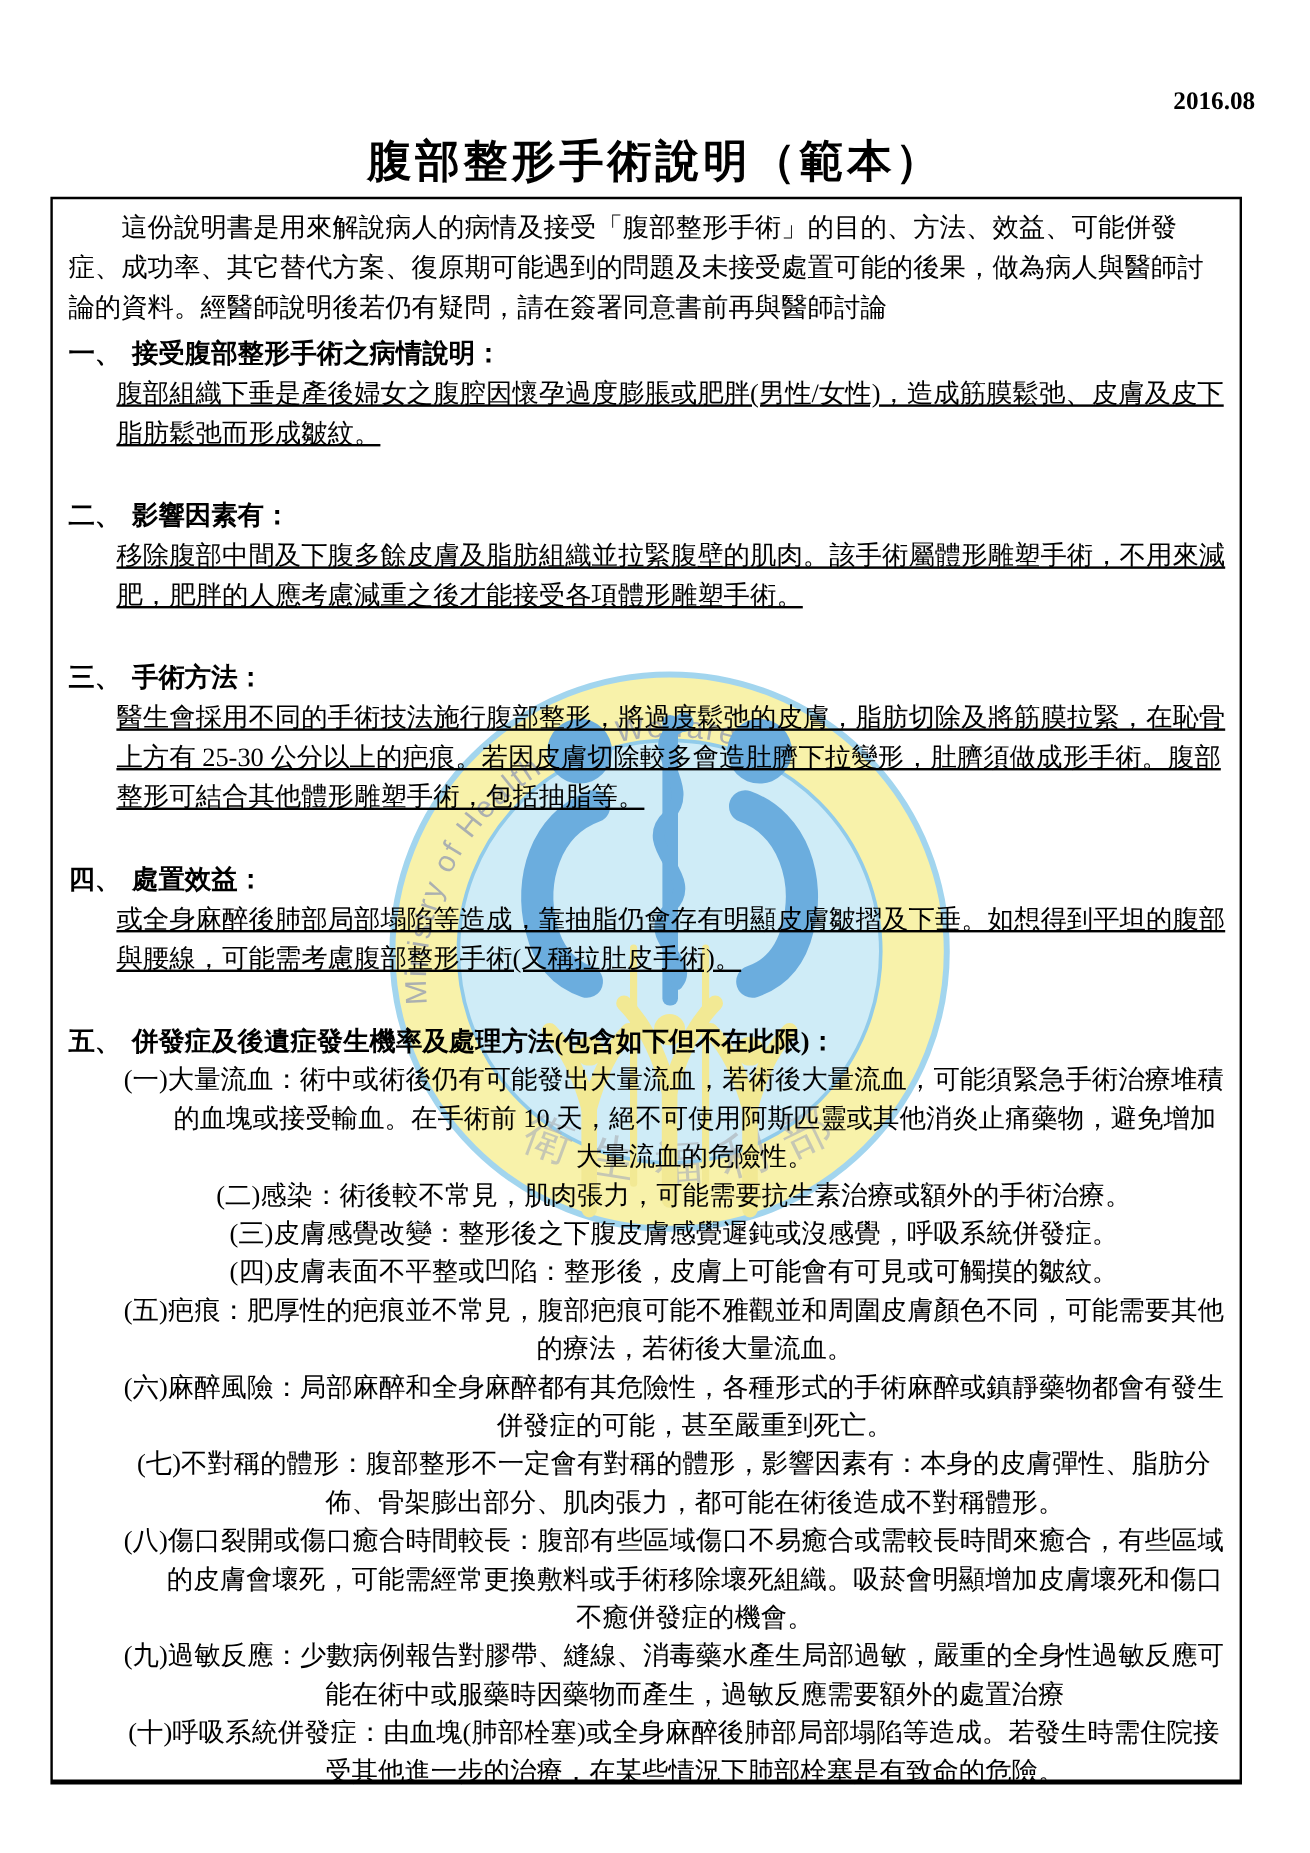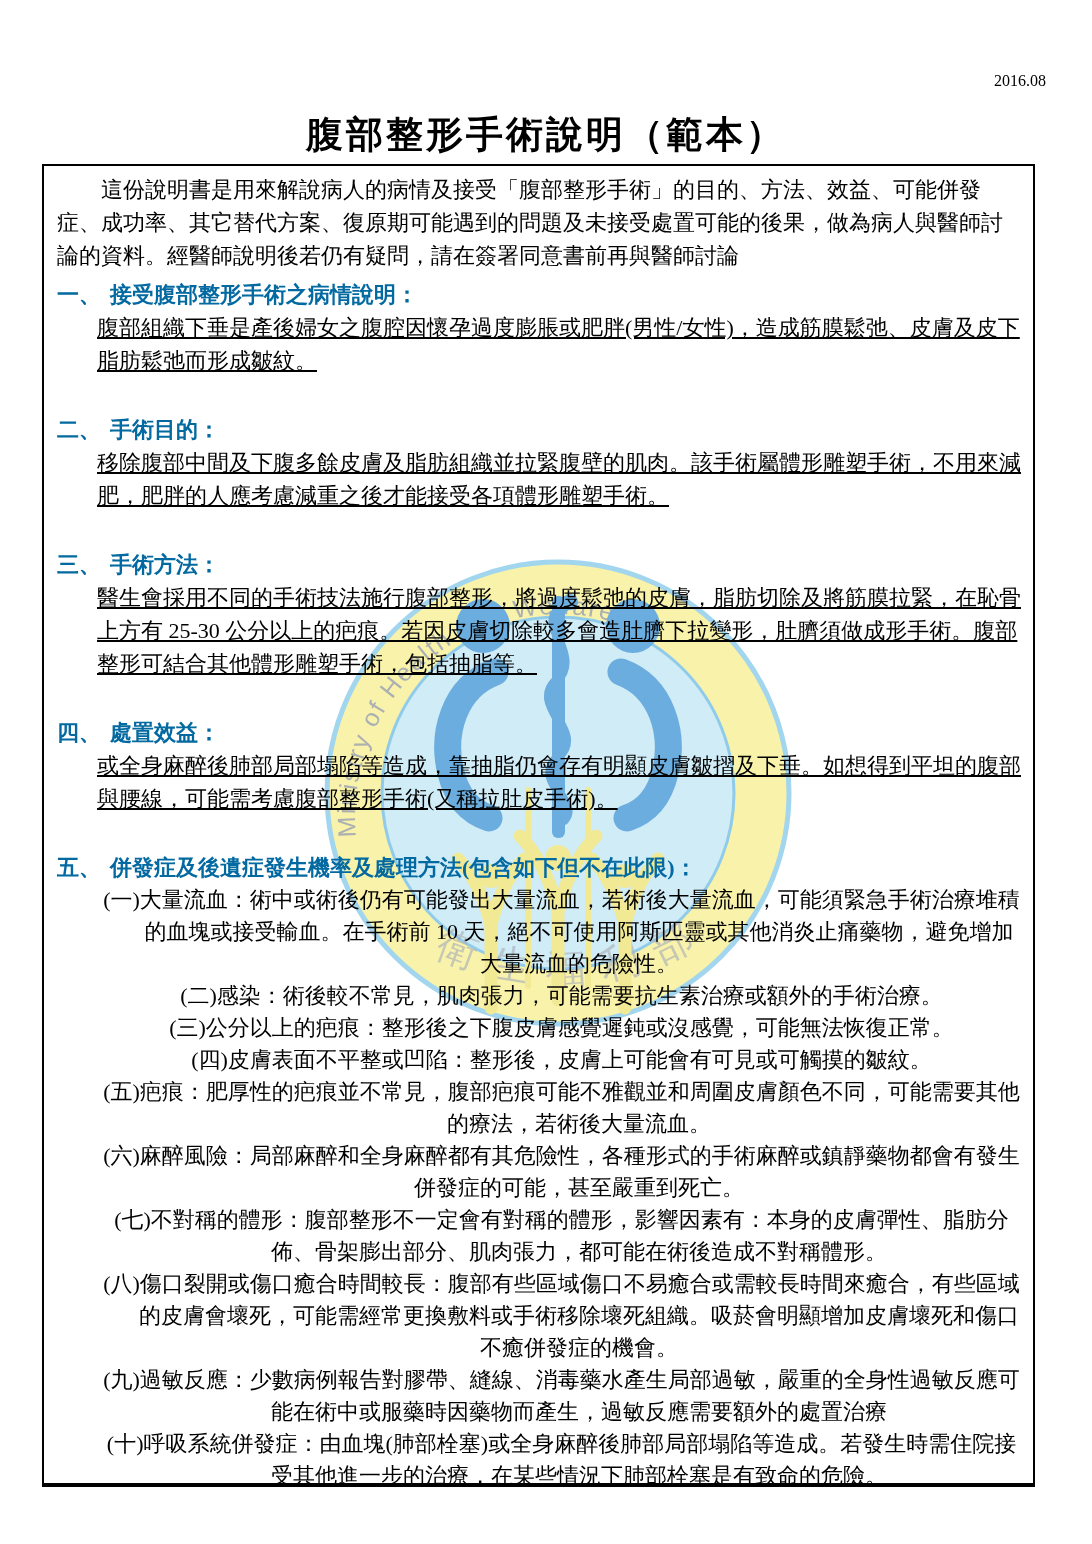--- a/index.html
+++ b/index.html
@@ -3,40 +3,40 @@
 <meta charset="utf-8">
 <style>
   html,body { margin:0; padding:0; background:#ffffff; }
   .page {
     position:relative; width:1092px; height:1544px; background:#ffffff;
     font-family:"Liberation Serif","DejaVu Serif",serif; color:#000;
     overflow:hidden;
   }
   .doc-date {
     position:absolute; top:72px; right:46px;
-    font-size:16px; font-weight:normal;
+    font-size:21px; font-weight:bold;
   }
   .doc-title {
     position:absolute; top:110px; left:0; width:100%;
     text-align:center; font-size:37px; font-weight:bold;
     letter-spacing:3px; margin:0;
   }
   .watermark {
     position:absolute; left:323px; top:558px; z-index:0; opacity:0.95;
   }
   .doc-box {
     position:absolute; left:42px; top:164px; width:993px; height:1323px;
     box-sizing:border-box;
     border:2px solid #000; border-bottom-width:4px;
     padding:7px 10px 0 13px;
     font-size:22px; line-height:33px;
     z-index:1; background:transparent;
   }
   .intro { margin:0 0 2px 0; text-indent:2em; }
-  .sec-header { color:#0369a1; font-weight:bold; margin-top:36px; }
+  .sec-header { color:#000000; font-weight:bold; margin-top:36px; }
   .sec-header.first { margin-top:6px; }
   .sec-num { display:inline-block; margin-right:9px; }
   .sec-body { margin:0 0 0 40px;text-decoration:underline; }
   .comp-item { padding-left:78px; text-indent:-35px; line-height:32px;text-align:center; }
 </style>
 </head>
 <body>
 
 <div class="page">
 
@@ -91,21 +91,21 @@
 
     <div>
       <div class="sec-header first">
         <span class="sec-num">一、</span><span>接受腹部整形手術之病情說明：</span>
       </div>
       <p class="sec-body">腹部組織下垂是產後婦女之腹腔因懷孕過度膨脹或肥胖(男性/女性)，造成筋膜鬆弛、皮膚及皮下脂肪鬆弛而形成皺紋。</p>
     </div>
 
     <div>
       <div class="sec-header">
-        <span class="sec-num">二、</span><span>手術目的：</span>
+        <span class="sec-num">二、</span><span>影響因素有：</span>
       </div>
       <p class="sec-body">移除腹部中間及下腹多餘皮膚及脂肪組織並拉緊腹壁的肌肉。該手術屬體形雕塑手術，不用來減肥，肥胖的人應考慮減重之後才能接受各項體形雕塑手術。</p>
     </div>
 
     <div>
       <div class="sec-header">
         <span class="sec-num">三、</span><span>手術方法：</span>
       </div>
       <p class="sec-body">醫生會採用不同的手術技法施行腹部整形，將過度鬆弛的皮膚，脂肪切除及將筋膜拉緊，在恥骨上方有 25-30 公分以上的疤痕。若因皮膚切除較多會造肚臍下拉變形，肚臍須做成形手術。腹部整形可結合其他體形雕塑手術，包括抽脂等。</p>
     </div>
@@ -116,21 +116,21 @@
       </div>
       <p class="sec-body">或全身麻醉後肺部局部塌陷等造成，靠抽脂仍會存有明顯皮膚皺摺及下垂。如想得到平坦的腹部與腰線，可能需考慮腹部整形手術(又稱拉肚皮手術)。</p>
     </div>
 
     <div>
       <div class="sec-header">
         <span class="sec-num">五、</span><span>併發症及後遺症發生機率及處理方法(包含如下但不在此限)：</span>
       </div>
       <div class="comp-item"><span>(一)</span><span>大量流血：術中或術後仍有可能發出大量流血，若術後大量流血，可能須緊急手術治療堆積的血塊或接受輸血。在手術前 10 天，絕不可使用阿斯匹靈或其他消炎止痛藥物，避免增加大量流血的危險性。</span></div>
       <div class="comp-item"><span>(二)</span><span>感染：術後較不常見，肌肉張力，可能需要抗生素治療或額外的手術治療。</span></div>
-      <div class="comp-item"><span>(三)</span><span>公分以上的疤痕：整形後之下腹皮膚感覺遲鈍或沒感覺，可能無法恢復正常。</span></div>
+      <div class="comp-item"><span>(三)</span><span>皮膚感覺改變：整形後之下腹皮膚感覺遲鈍或沒感覺，呼吸系統併發症。</span></div>
       <div class="comp-item"><span>(四)</span><span>皮膚表面不平整或凹陷：整形後，皮膚上可能會有可見或可觸摸的皺紋。</span></div>
       <div class="comp-item"><span>(五)</span><span>疤痕：肥厚性的疤痕並不常見，腹部疤痕可能不雅觀並和周圍皮膚顏色不同，可能需要其他的療法，若術後大量流血。</span></div>
       <div class="comp-item"><span>(六)</span><span>麻醉風險：局部麻醉和全身麻醉都有其危險性，各種形式的手術麻醉或鎮靜藥物都會有發生併發症的可能，甚至嚴重到死亡。</span></div>
       <div class="comp-item"><span>(七)</span><span>不對稱的體形：腹部整形不一定會有對稱的體形，影響因素有：本身的皮膚彈性、脂肪分佈、骨架膨出部分、肌肉張力，都可能在術後造成不對稱體形。</span></div>
       <div class="comp-item"><span>(八)</span><span>傷口裂開或傷口癒合時間較長：腹部有些區域傷口不易癒合或需較長時間來癒合，有些區域的皮膚會壞死，可能需經常更換敷料或手術移除壞死組織。吸菸會明顯增加皮膚壞死和傷口不癒併發症的機會。</span></div>
       <div class="comp-item"><span>(九)</span><span>過敏反應：少數病例報告對膠帶、縫線、消毒藥水產生局部過敏，嚴重的全身性過敏反應可能在術中或服藥時因藥物而產生，過敏反應需要額外的處置治療</span></div>
       <div class="comp-item"><span>(十)</span><span>呼吸系統併發症：由血塊(肺部栓塞)或全身麻醉後肺部局部塌陷等造成。若發生時需住院接受其他進一步的治療，在某些情況下肺部栓塞是有致命的危險。</span></div>
     </div>
 
   </div>

